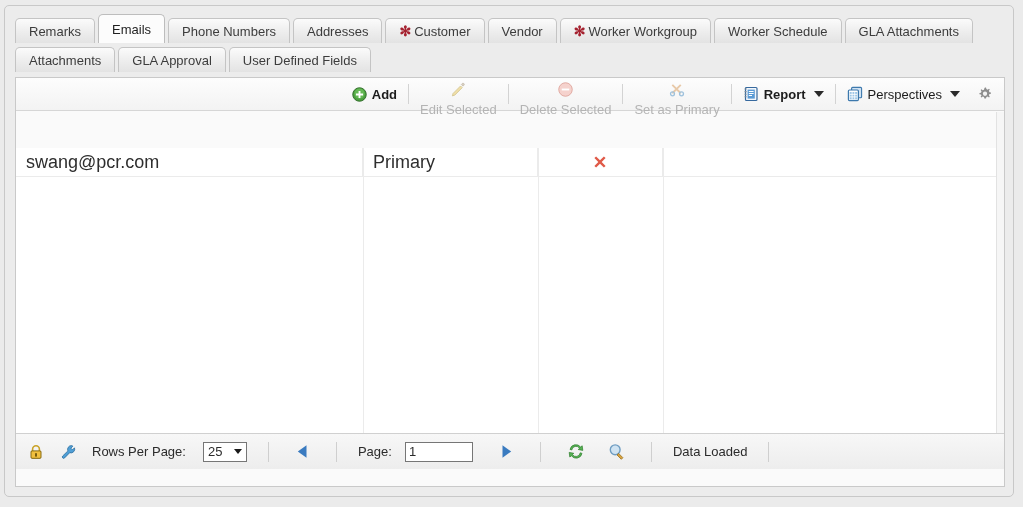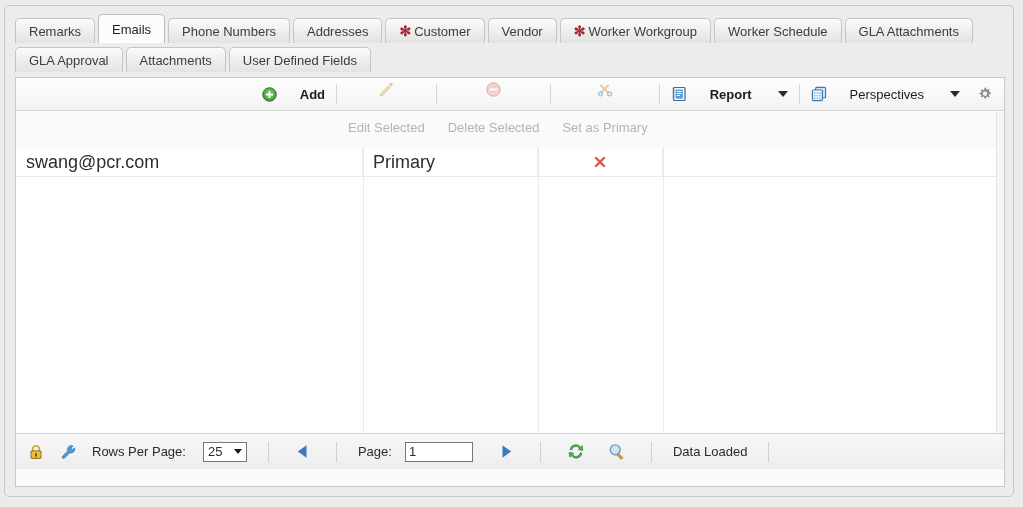--- a/index.html
+++ b/index.html
@@ -96,21 +96,21 @@
     border-bottom: 1px solid #d6d6d6;
     display: flex;
     align-items: center;
     justify-content: flex-end;
     padding-right: 6px;
     box-sizing: border-box;
   }
   .tb-btn {
     display: flex;
     align-items: center;
-    gap: 23px;
+    gap: 5px;
     height: 26px;
     padding: 0 7px;
     font-size: 13px;
     color: #1c1c1c;
     font-weight: bold;
     cursor: pointer;
     white-space: nowrap;
     border: 1px solid transparent;
     border-radius: 3px;
     box-sizing: border-box;
@@ -323,24 +323,24 @@
       <div class="tab">
         <span>Worker Schedule</span>
       </div>
       <div class="tab">
         <span>GLA Attachments</span>
       </div>
     </div>
 
     <div class="tab-row">
       <div class="tab">
+        <span>Attachments</span>
+      </div>
+      <div class="tab">
         <span>GLA Approval</span>
-      </div>
-      <div class="tab">
-        <span>Attachments</span>
       </div>
       <div class="tab">
         <span>User Defined Fields</span>
       </div>
     </div>
 
   </div>
 
   <div id="content-pane">
 

